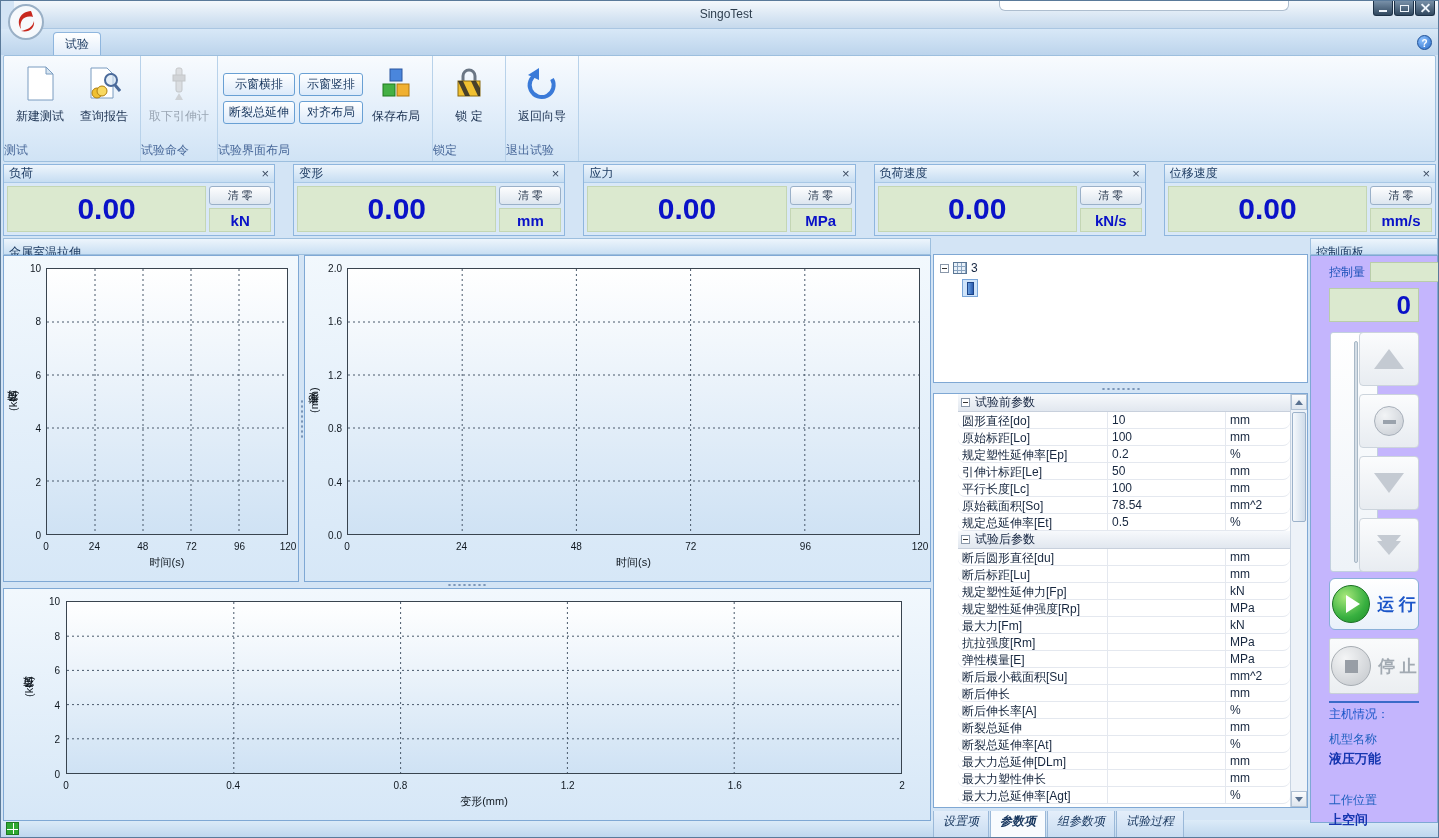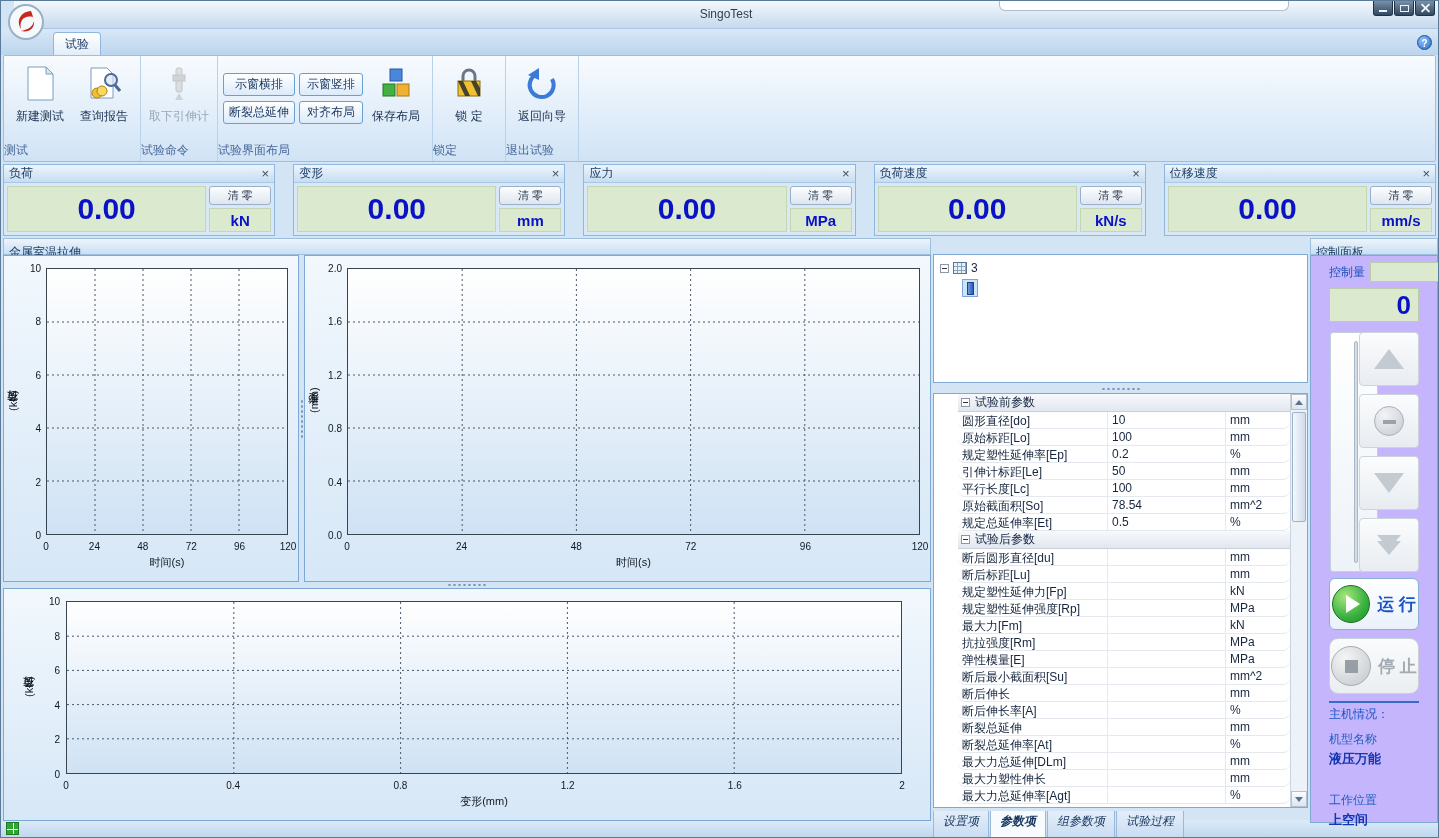--- a/index.html
+++ b/index.html
@@ -118,21 +118,21 @@
 .jogbtn{height:54px;border:1px solid #ccd4dc;border-radius:4px;background:linear-gradient(#fbfcfd,#e8ecf1);display:flex;flex-direction:column;align-items:center;justify-content:center;}
 .tri-up{width:0;height:0;border-left:15px solid transparent;border-right:15px solid transparent;border-bottom:20px solid #c4cad2;}
 .tri-down{width:0;height:0;border-left:15px solid transparent;border-right:15px solid transparent;border-top:20px solid #c4cad2;}
 .tri-down.sm{border-left-width:12px;border-right-width:12px;border-top-width:14px;margin:-4px 0;}
 .pause-circle{width:30px;height:30px;border-radius:50%;background:radial-gradient(circle at 35% 30%,#f2f4f6,#c6cbd2);border:1px solid #a8b0ba;position:relative;}
 .pause-circle::after{content:"";position:absolute;left:8px;top:13px;width:13px;height:4px;background:#9aa2ac;}
 #run-btn{margin-top:6px;height:52px;border:1px solid #8ab0d8;border-radius:6px;background:linear-gradient(#ffffff,#e9f1fa);display:flex;align-items:center;justify-content:center;gap:7px;}
 .play-circle{width:38px;height:38px;border-radius:50%;background:radial-gradient(circle at 35% 30%,#a8e87a,#38b040 60%,#1e8c28);border:1px solid #187020;display:flex;align-items:center;justify-content:center;}
 .play-tri{width:0;height:0;border-top:9px solid transparent;border-bottom:9px solid transparent;border-left:14px solid #fff;margin-left:4px;}
 #run-label{font-size:17px;font-weight:bold;color:#1a55c8;white-space:nowrap;}
-#stop-btn{margin-top:8px;height:56px;border:1px solid #c8d0d8;border-radius:9px;background:linear-gradient(#fafbfc,#ebeef1);display:flex;align-items:center;justify-content:center;gap:7px;}
+#stop-btn{margin-top:8px;height:56px;border:1px solid #c8d0d8;border-radius:2px;background:linear-gradient(#fafbfc,#ebeef1);display:flex;align-items:center;justify-content:center;gap:7px;}
 .stop-circle{width:40px;height:40px;border-radius:50%;background:radial-gradient(circle at 35% 30%,#f4f5f6,#c2c6cb);border:1px solid #a6acb2;display:flex;align-items:center;justify-content:center;}
 .stop-square{width:13px;height:13px;background:#989ea6;}
 #stop-label{font-size:17px;font-weight:bold;color:#a2aab2;white-space:nowrap;}
 #host-divider{margin-top:7px;border-top:2px solid #3a6ac8;}
 .host-title{margin-top:3px;font-size:12px;color:#1a55c8;}
 .host-label{margin-top:8px;font-size:12px;color:#2060c0;}
 .host-label.mt{margin-top:24px;}
 .host-value{margin-top:2px;font-size:13px;font-weight:bold;color:#1636b0;}
 
 

